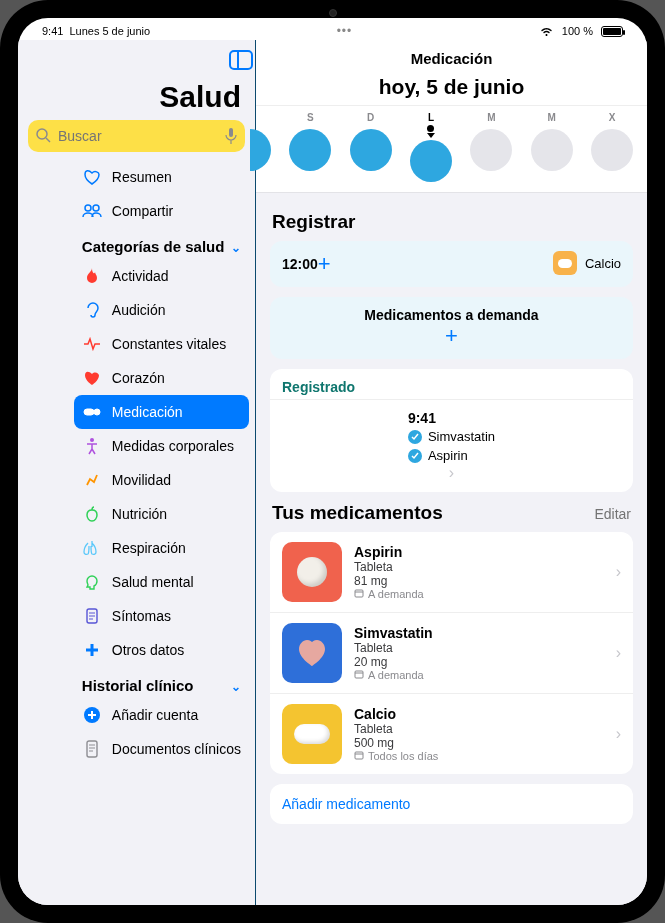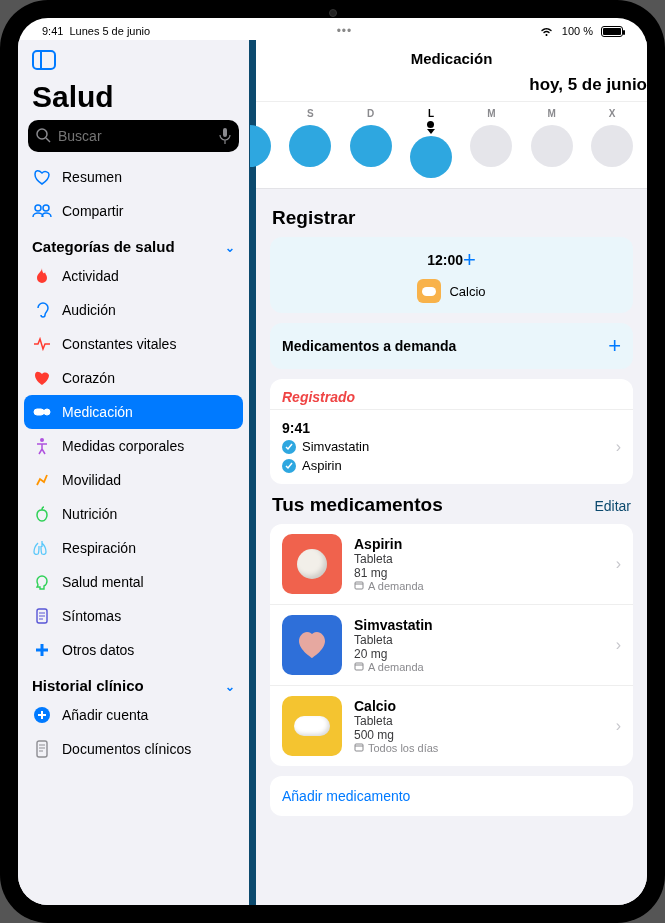--- a/index.html
+++ b/index.html
@@ -15,63 +15,64 @@
     height: 22px; display:flex; justify-content:space-between; align-items:center;
     font-size:11px; padding: 4px 24px 0 24px; color:#000;
   }
   .status-left { display:flex; gap:6px; font-weight:500;}
   .status-right { display:flex; gap:8px; align-items:center; font-weight:500;}
   .dots3 { display:flex; gap:3px; justify-content:center; font-size:12px; color:#888; letter-spacing:1px;}
   .content-row { flex:1; display:flex; min-height:0; }
   
   .sidebar {
     width: 238px; background:#f2f2f7; display:flex; flex-direction:column; padding-top:6px;
-    border-right:7px solid #0c4a6e;
+    border-right:1px solid #0c4a6e;
+    align-items:flex-end;
   }
   .sb-top-btn { width:26px; height:22px; margin:4px 0 8px 14px; color:#007aff; }
   .sb-title { font-size:30px; font-weight:700; padding:0 14px 6px; }
   .search-wrap { margin:0 10px 8px; position:relative; }
   .search-input {
-    width:100%; height:32px; background:#000000; border:none; border-radius:10px;
+    width:100%; height:32px; background:#fde047; border:none; border-radius:10px;
     padding:0 30px 0 30px; font-size:14px; color:#777;
   }
   .search-icon { position:absolute; left:8px; top:8px; color:#8a8a8e; }
   .mic-icon { position:absolute; right:8px; top:7px; color:#8a8a8e; }
   .sb-list { flex:1; overflow:auto; padding-bottom:10px;}
   .sb-item {
     display:flex; align-items:center; gap:10px; padding:7px 14px; font-size:14px; color:#000;
   }
   .sb-item.selected { background:#007aff; color:#fff; border-radius:8px; margin:0 6px; padding:7px 8px;}
   .sb-item.selected .sb-icon svg * { stroke:#fff; fill:#fff; }
   .sb-section {
     display:flex; align-items:center; justify-content:space-between; padding:10px 14px 4px;
     font-size:15px; font-weight:700; color:#000;
   }
   .sb-chevron { color:#007aff; transform:rotate(180deg); font-size:12px;}
   .sb-icon { width:20px; height:20px; display:flex; align-items:center; justify-content:center; flex-shrink:0;}
   
   .main { flex:1; background:#f2f2f7; display:flex; flex-direction:column; min-width:0;}
   .main-top { background:#fff; border-bottom:1px solid #e3e3e7; padding:6px 0 0 0; }
   .main-title { text-align:center; font-size:15px; font-weight:600; padding:4px 0 8px;}
-  .main-subtitle { text-align:right; font-size:17px; font-weight:700; padding-bottom:6px;}
+  .main-subtitle { text-align:center; font-size:21px; font-weight:700; padding-bottom:6px;}
   .day-strip { display:flex; justify-content:space-between; border-top:1px solid #eee; padding:6px 14px 10px; }
   .day-col { display:flex; flex-direction:column; align-items:center; gap:6px; }
   .day-letter { font-size:10px; color:#8a8a8e; font-weight:600;}
   .day-letter.active { color:#000; }
   .day-circle { width:42px; height:42px; border-radius:50%; }
   .day-circle.filled { background:#2ea7e0;}
   .day-circle.empty { background:#e5e5ea;}
   .main-scroll { flex:1; overflow:auto; padding:12px 14px 40px;}
   .section-h { font-size:19px; font-weight:700; margin:6px 2px 8px; display:flex; justify-content:space-between; align-items:baseline;}
-  .edit-link { font-size:14px; font-weight:400; color:#0c4a6e;}
+  .edit-link { font-size:14px; font-weight:400; color:#737373;}
   .card { background:#fff; border-radius:12px; margin-bottom:10px; }
   .card.tint { background:#eaf6fb; }
-  .card-row { display:flex; align-items:center; justify-content:space-between; padding:10px 12px; font-size:14px;}
+  .card-row { display:flex; align-items:center; justify-content:space-between; padding:10px 12px; font-size:14px;flex-direction:column;}
   .plus { color:#007aff; font-size:22px; font-weight:300;}
-  .group-title { font-size:14px; font-weight:600; padding:10px 12px 4px; color:#ef4444;font-style:italic;}
+  .group-title { font-size:14px; font-weight:600; padding:10px 12px 4px; color:#0f766e;}
   .pill-row { display:flex; align-items:center; gap:8px; font-size:13px;}
   .pill-chip { width:24px; height:24px; border-radius:6px; display:flex; align-items:center; justify-content:center;}
   .pill-chip.orange { background:#f8b24a;}
   .chip-dot { width:14px; height:9px; background:#fff; border-radius:6px;}
   .logged-item { display:flex; align-items:center; gap:6px; font-size:13px; color:#000; padding:1px 0;}
   .check { width:14px; height:14px; background:#2ea7e0; border-radius:50%; display:flex; align-items:center; justify-content:center;}
   .chev-r { color:#c7c7cc; font-size:16px;}
   .time-label {font-size:14px; font-weight:600;}
   
   .med-row { display:flex; align-items:center; gap:12px; padding:10px 12px;}
@@ -334,21 +335,21 @@
             </div>
           </div>
         </div>
 
         <div class="main-scroll">
           <div class="section-h">
             <span>Registrar</span>
           </div>
 
           <div class="card tint">
-            <div class="card-row" style="flex-direction:column; align-items:center; gap:6px">
+            <div class="card-row" style="flex-direction:row; align-items:flex-start; ">
               <div style="display:flex; justify-content:space-between; align-items:center">
                 <span class="time-label">12:00</span>
                 <span class="plus">+</span>
               </div>
               <div class="pill-row">
                 <span class="pill-chip orange">
                     <span class="chip-dot"></span>
                   </span>
                 <span>Calcio</span>
               </div>

